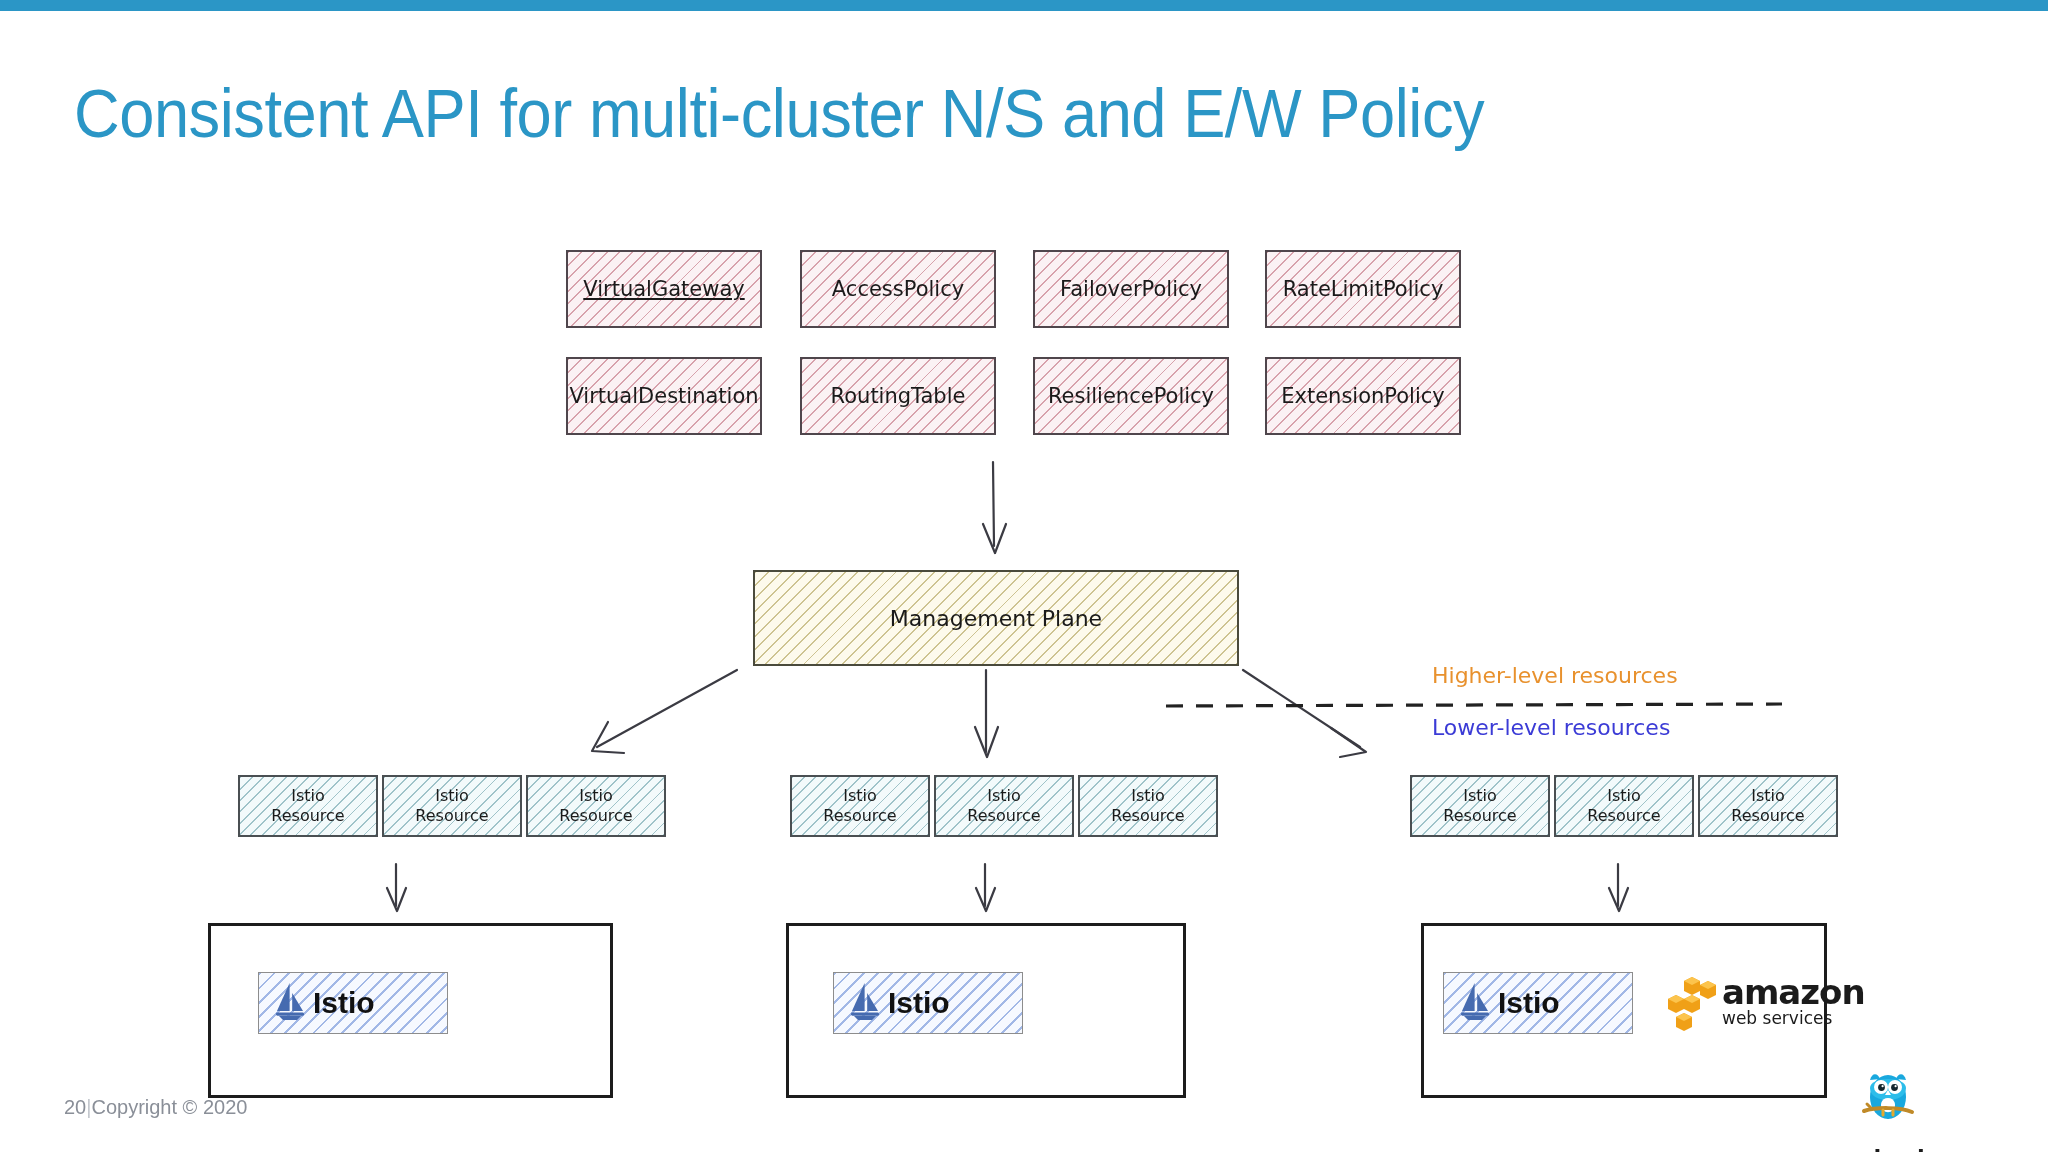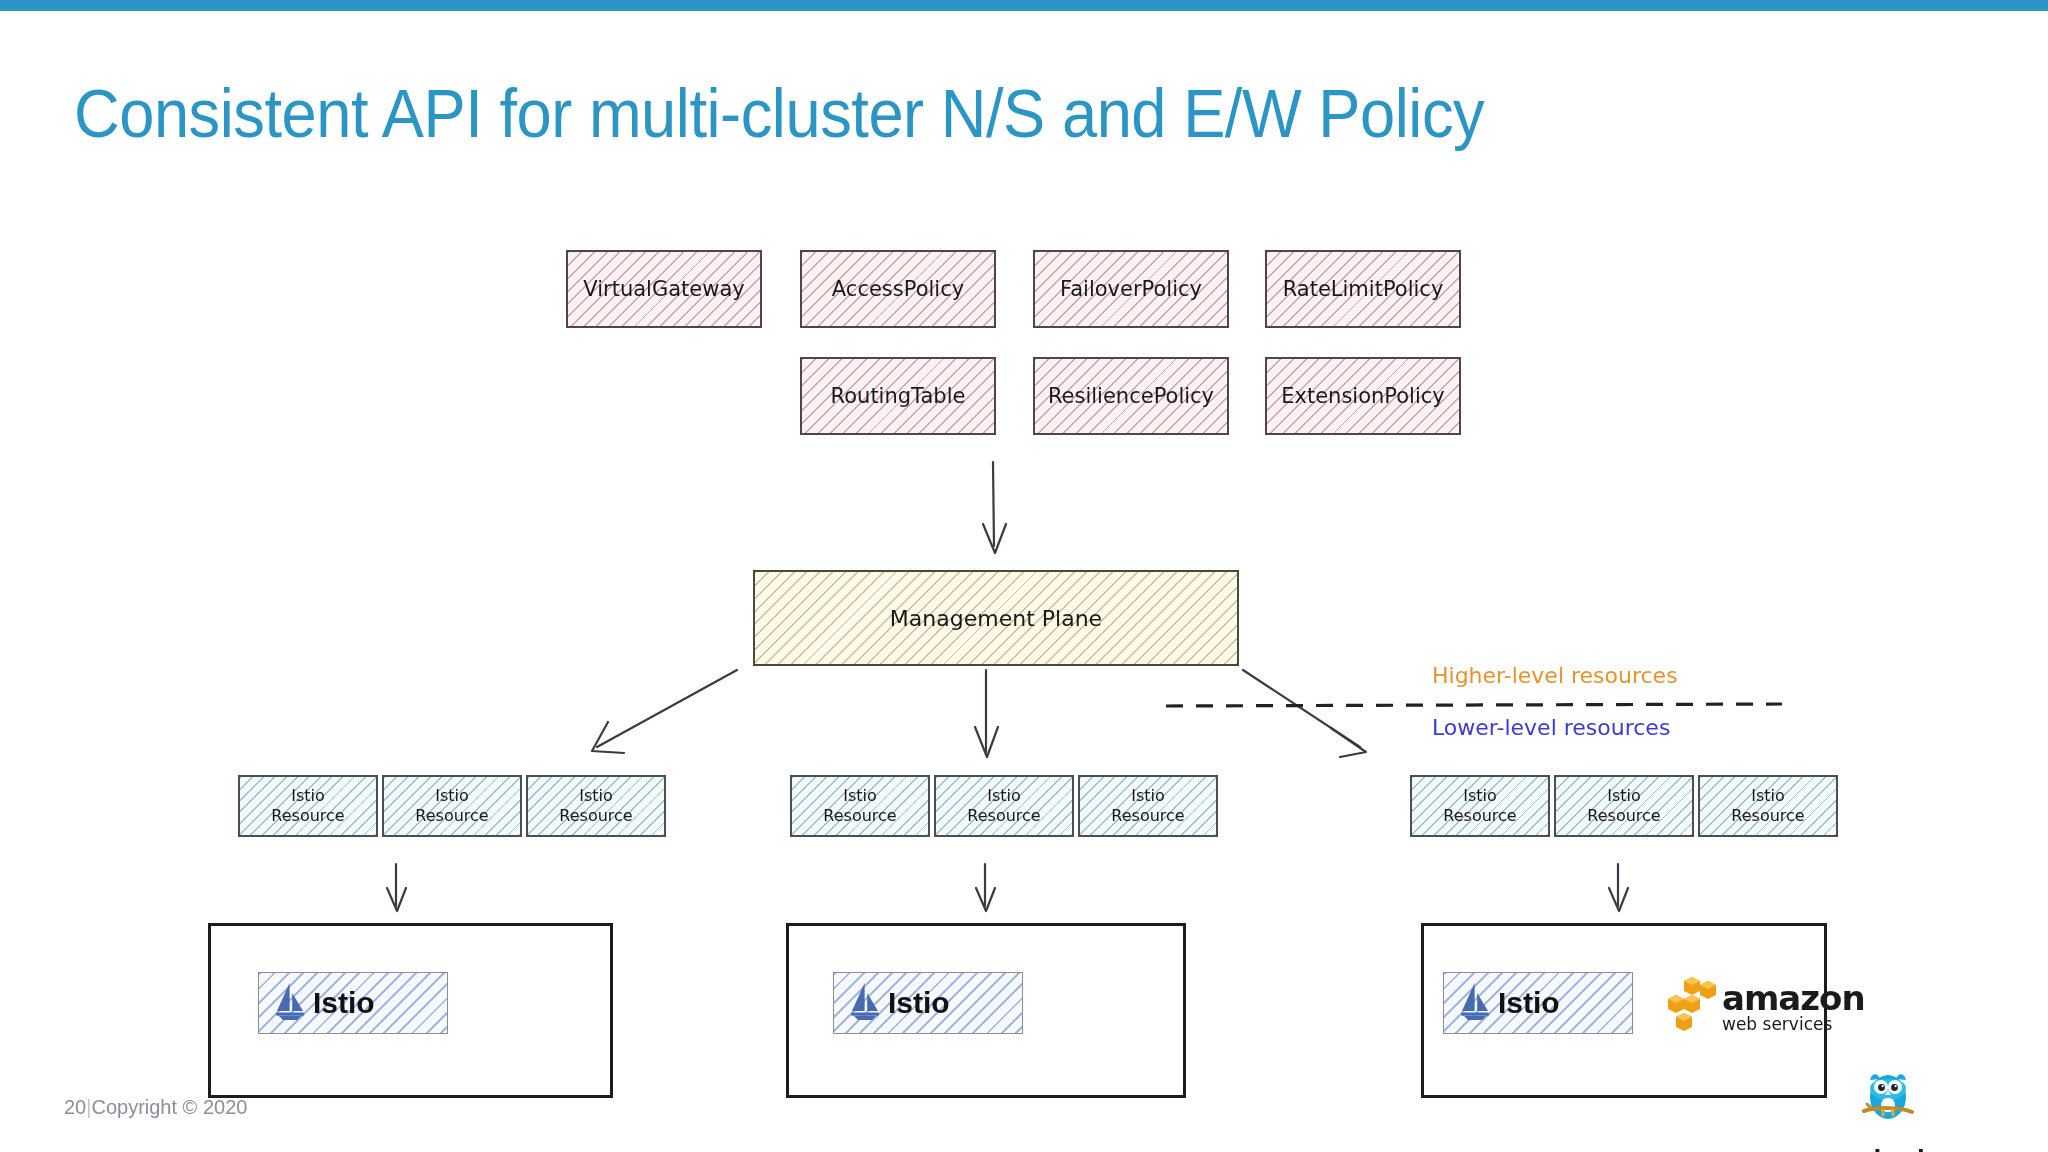--- a/index.html
+++ b/index.html
@@ -127,21 +127,21 @@
   .istio-word{
     font-family:"Liberation Sans",sans-serif;
     font-weight:bold;
     font-size:30px;
     color:#111111;
     position:relative;z-index:3;
   }
   .boat{position:relative;z-index:3;}
 
   
-  .aws{position:absolute;display:flex;align-items:center;gap:2px;}
+  .aws{position:absolute;display:flex;gap:2px;}
   .aws-words{display:flex;flex-direction:column;line-height:1;margin-left:-6px;}
   .aws-amazon{
     font-family:"DejaVu Sans",sans-serif;
     font-size:34px;font-weight:bold;color:#1b1b1b;letter-spacing:-1px;
   }
   .aws-sub{
     font-family:"DejaVu Sans",sans-serif;
     font-size:17px;color:#1b1b1b;letter-spacing:0px;margin-top:1px;
   }
 
@@ -164,33 +164,36 @@
 </style>
 </head>
 <body>
 
 <div id="slide">
 
   <div class="topbar"></div>
 
   <div class="title">Consistent API for multi-cluster N/S and E/W Policy</div>
 
-  <div class="hbox box-pink" style="left:566px;top:250px;width:196px;height:78px;">
+  <div class="hbox box-pink" style="left:566px;top:250px;width:196px;height:78px;text-decoration:underline;">
     <span class="lbl">VirtualGateway</span>
   </div>
   <div class="hbox box-pink" style="left:800px;top:250px;width:196px;height:78px;">
     <span class="lbl">AccessPolicy</span>
   </div>
   <div class="hbox box-pink" style="left:1265px;top:250px;width:196px;height:78px;">
     <span class="lbl">RateLimitPolicy</span>
   </div>
   <div class="hbox box-pink" style="left:1033px;top:250px;width:196px;height:78px;">
     <span class="lbl">FailoverPolicy</span>
   </div>
 
+  <div class="hbox box-pink" style="left:566px;top:357px;width:196px;height:78px;">
+    <span class="lbl">VirtualDestination</span>
+  </div>
   <div class="hbox box-pink" style="left:800px;top:357px;width:196px;height:78px;">
     <span class="lbl">RoutingTable</span>
   </div>
   <div class="hbox box-pink" style="left:1033px;top:357px;width:196px;height:78px;">
     <span class="lbl">ResiliencePolicy</span>
   </div>
   <div class="hbox box-pink" style="left:1265px;top:357px;width:196px;height:78px;">
     <span class="lbl">ExtensionPolicy</span>
   </div>
 

